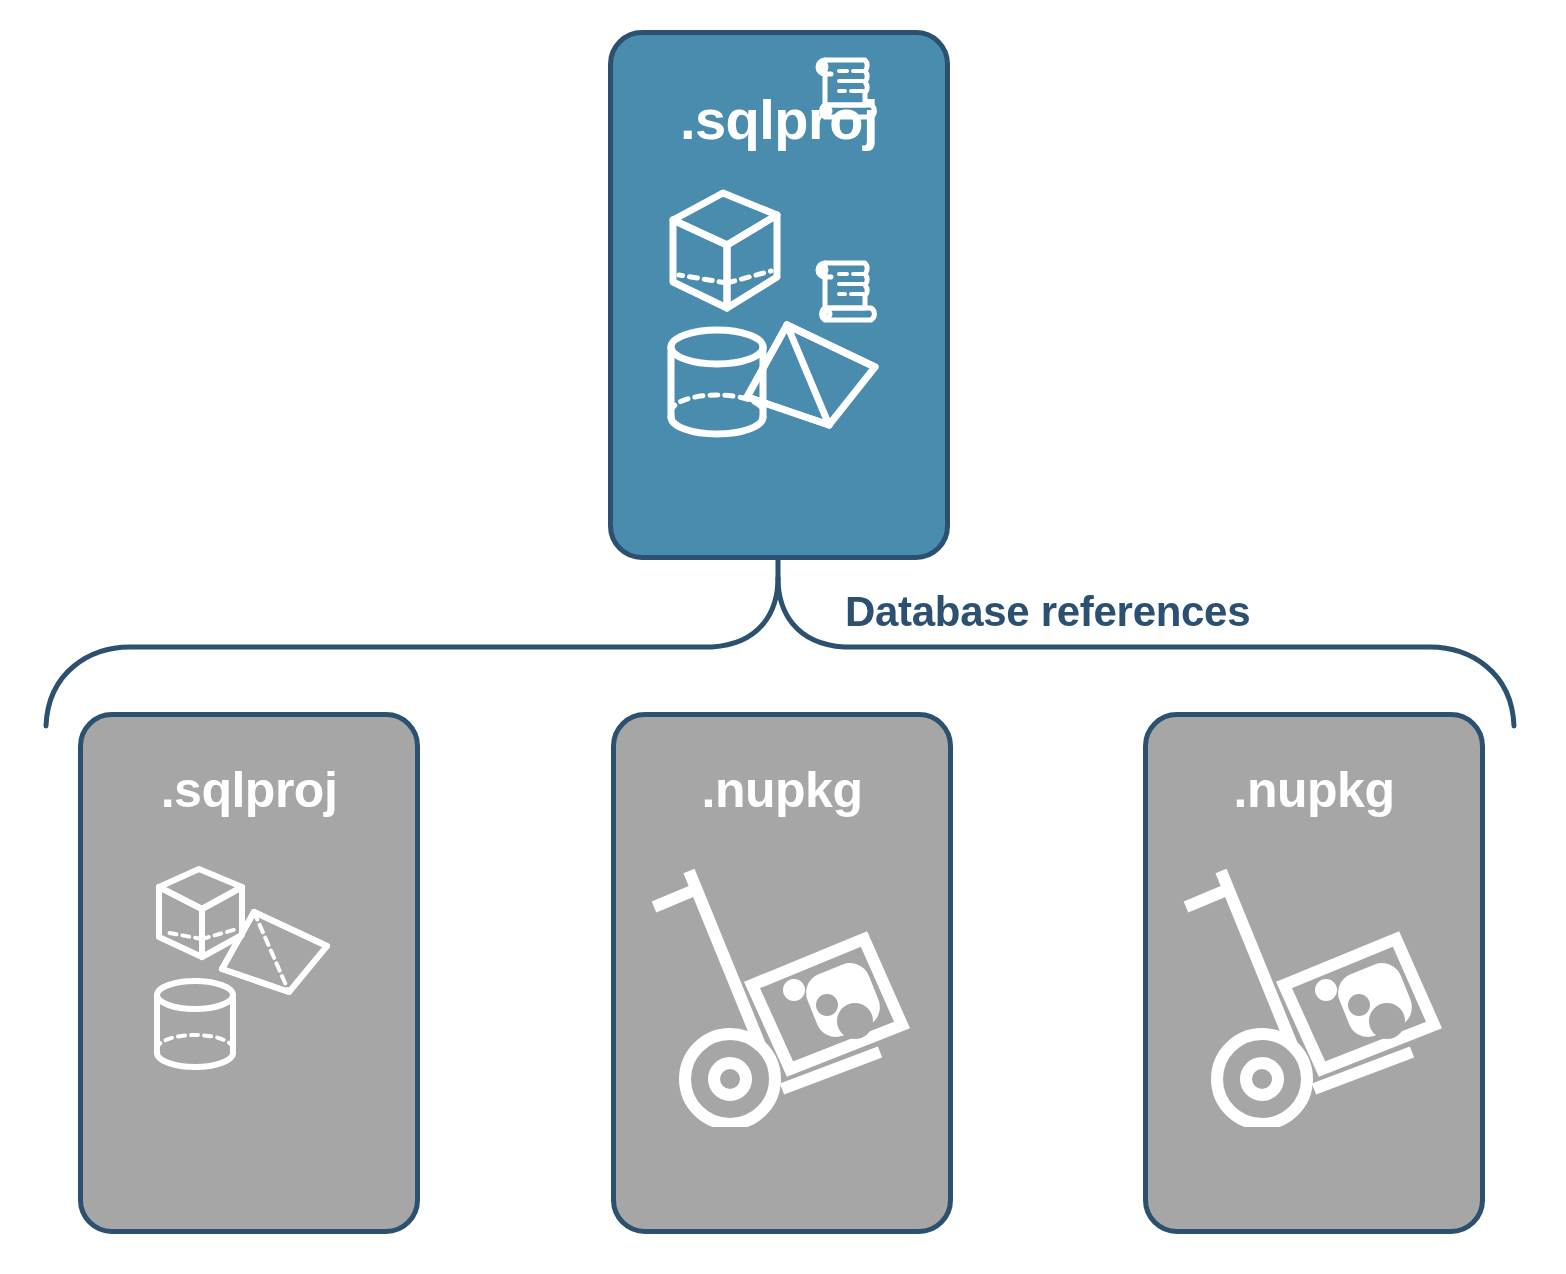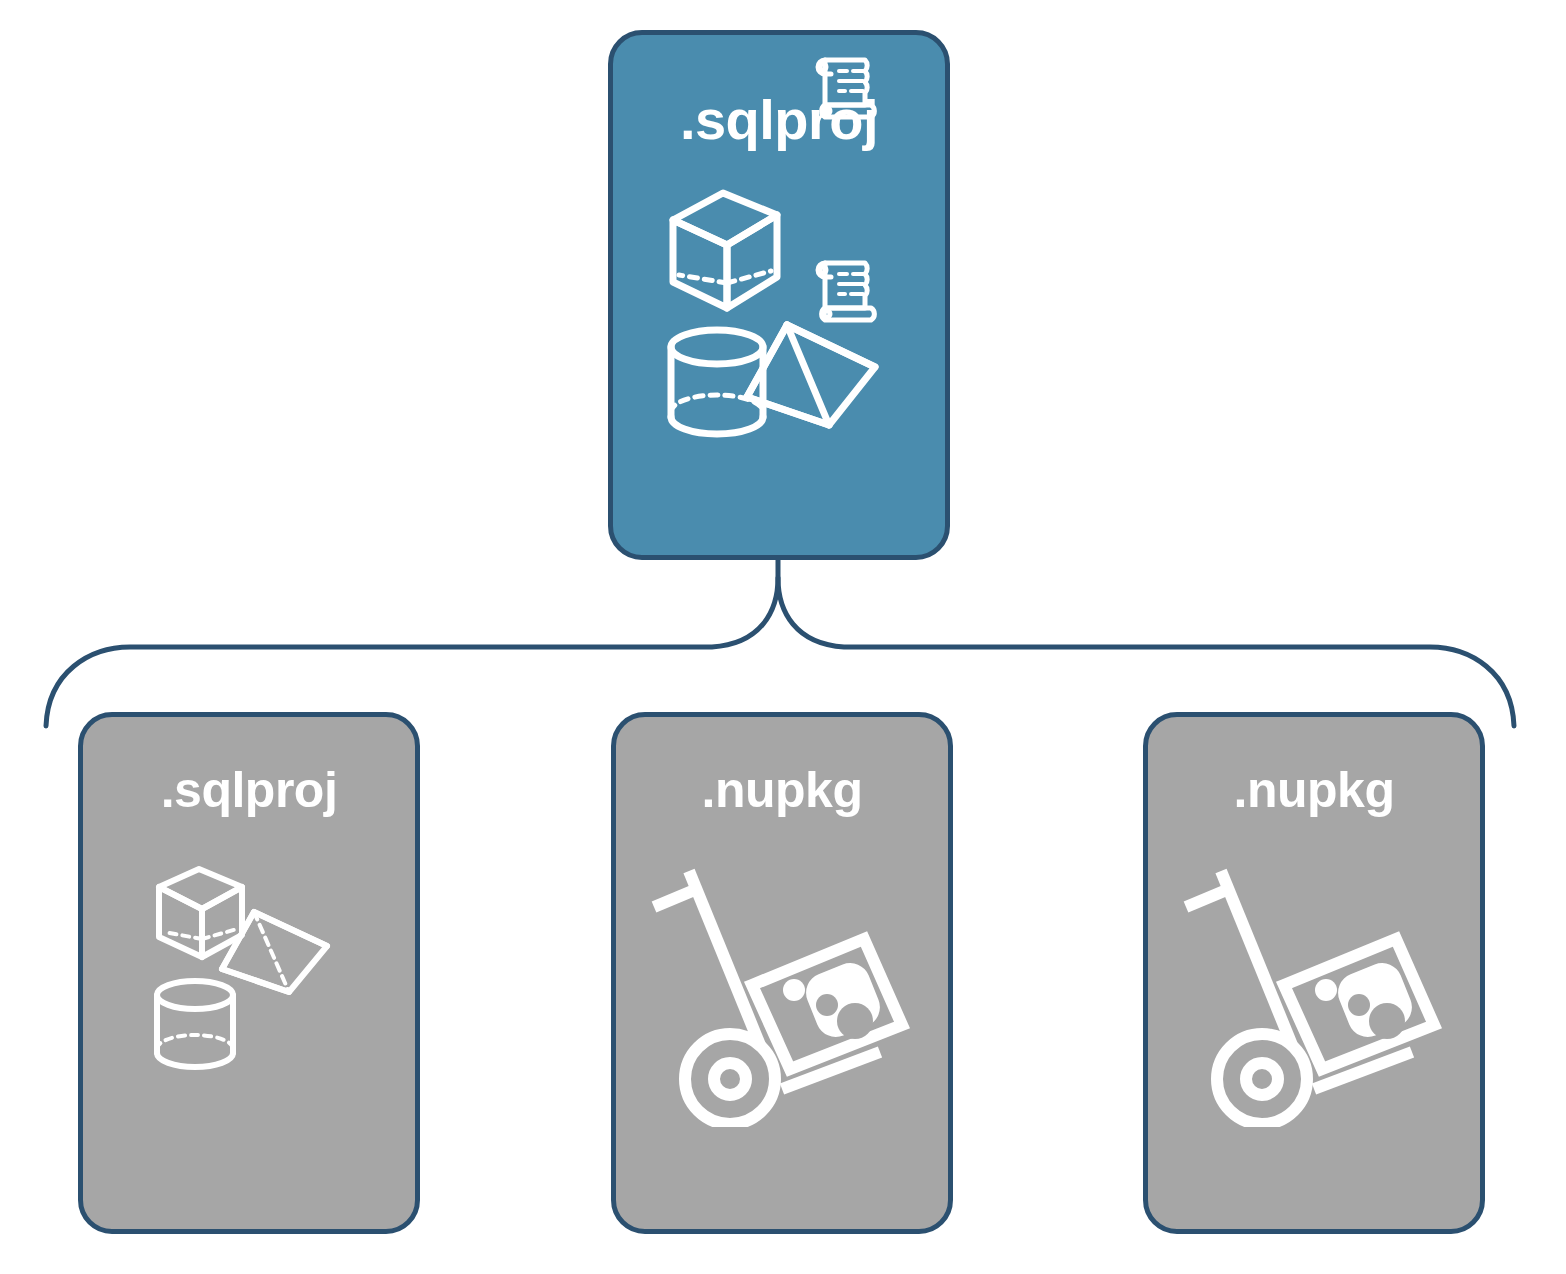--- a/index.html
+++ b/index.html
@@ -104,20 +104,21 @@
              L 778 578
              C 778 612, 760 644, 712 647
              L 130 647
              C 90 647, 48 672, 46 726" fill="none" stroke="#2b5070" stroke-width="5" stroke-linecap="round"></path>
     <path d="M 778 578
              C 778 612, 796 644, 844 647
              L 1430 647
              C 1470 647, 1512 672, 1514 726" fill="none" stroke="#2b5070" stroke-width="5" stroke-linecap="round"></path>
   </svg>
 
+  <div id="brace-label">Database references</div>
 
   <div class="node-box node-root" id="node-root">
     <div class="node-label">.sqlproj</div>
 
     <div class="icon-wrap" style="top:140px;">
       <svg width="240" height="280" viewBox="0 0 240 280">
         <g fill="none" stroke="#ffffff" stroke-width="7" stroke-linejoin="round" stroke-linecap="round">
 
           <g>
             <path d="M 14 45 L 64 18 L 118 40 L 68 70 Z"></path>

